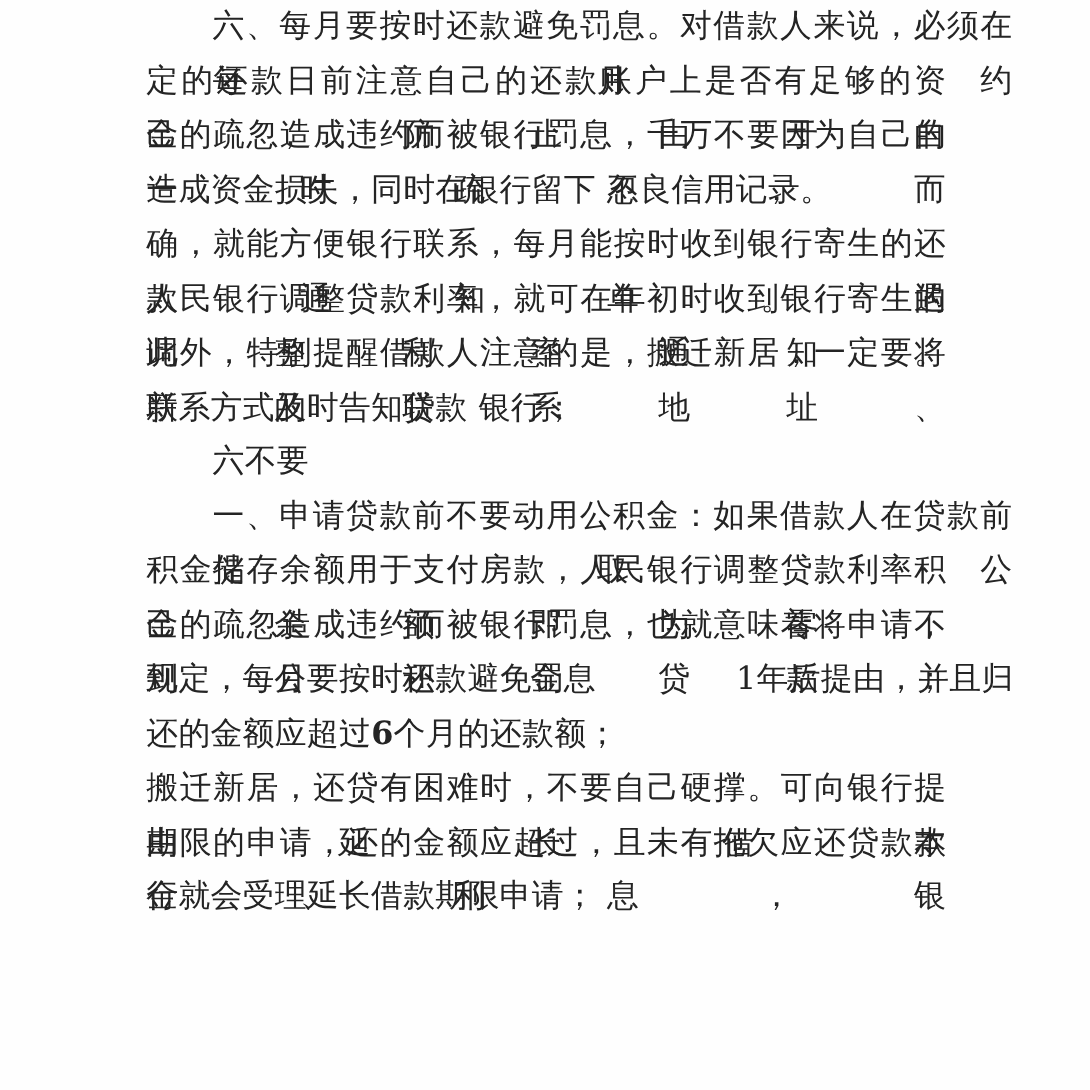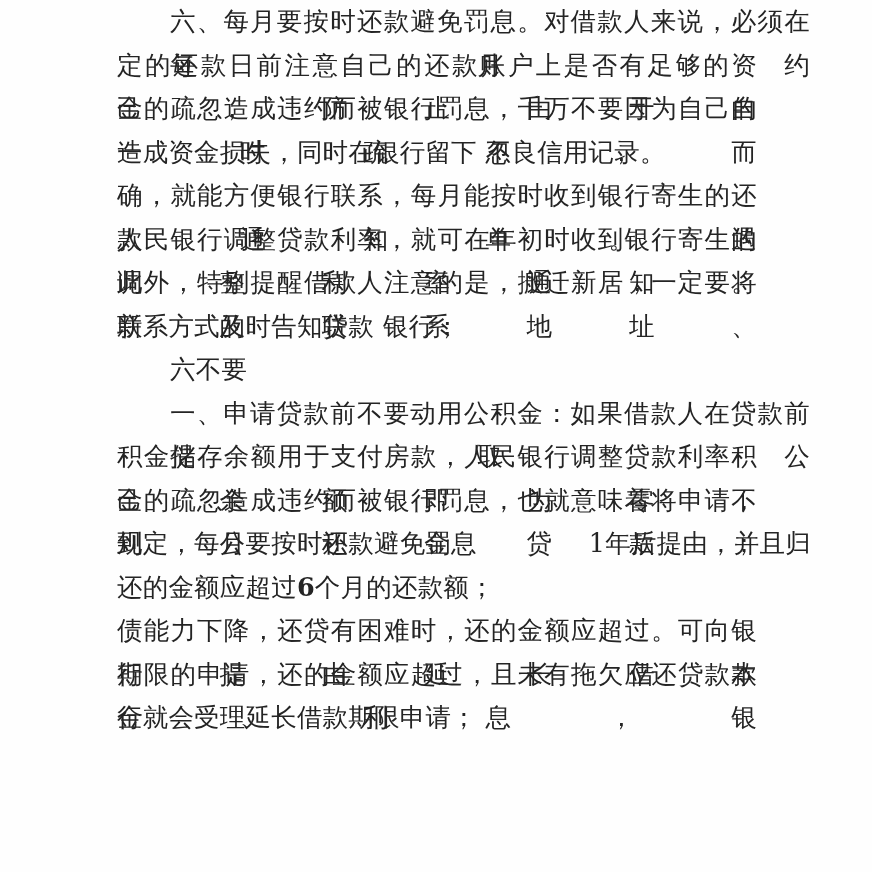--- a/index.html
+++ b/index.html
@@ -108,19 +108,19 @@
       <div class="line just"><span>积金储存余额用于支付房款，人民银行调整贷款利率</span><span class="gap-sm"></span><span>积金余额即为零，</span></div>
       <div class="line just"><span>己的疏忽造成违约而被银行罚息，也就意味</span><span class="gap-sm"></span><span>着将申请不到公积金贷款；</span></div>
     </div>
 
     <div class="para">
       <div class="line"><span>规定，每月要按时还款避免罚息</span><span class="gap-wide"></span><span>1年后提由，并且归</span></div>
       <div class="line"><span>还的金额应超过</span><span class="b">6</span><span>个月的还款额；</span></div>
     </div>
 
     <div class="para">
-      <div class="line just"><span>债能力下降，还贷有困难时，还的金额应超过。可向银</span><span class="gap-sm"></span><span>行提由延长借款</span></div>
+      <div class="line just"><span>搬迁新居，还贷有困难时，不要自己硬撑。可向银</span><span class="gap-sm"></span><span>行提由延长借款</span></div>
       <div class="line just"><span>期限的申请，还的金额应超过，且未有拖欠</span><span class="gap-sm"></span><span>应还贷款本金、利息，银</span></div>
       <div class="line">行就会受理延长借款期限申请；</div>
     </div>
 
   </div>
 </div>
 
 </body></html>

